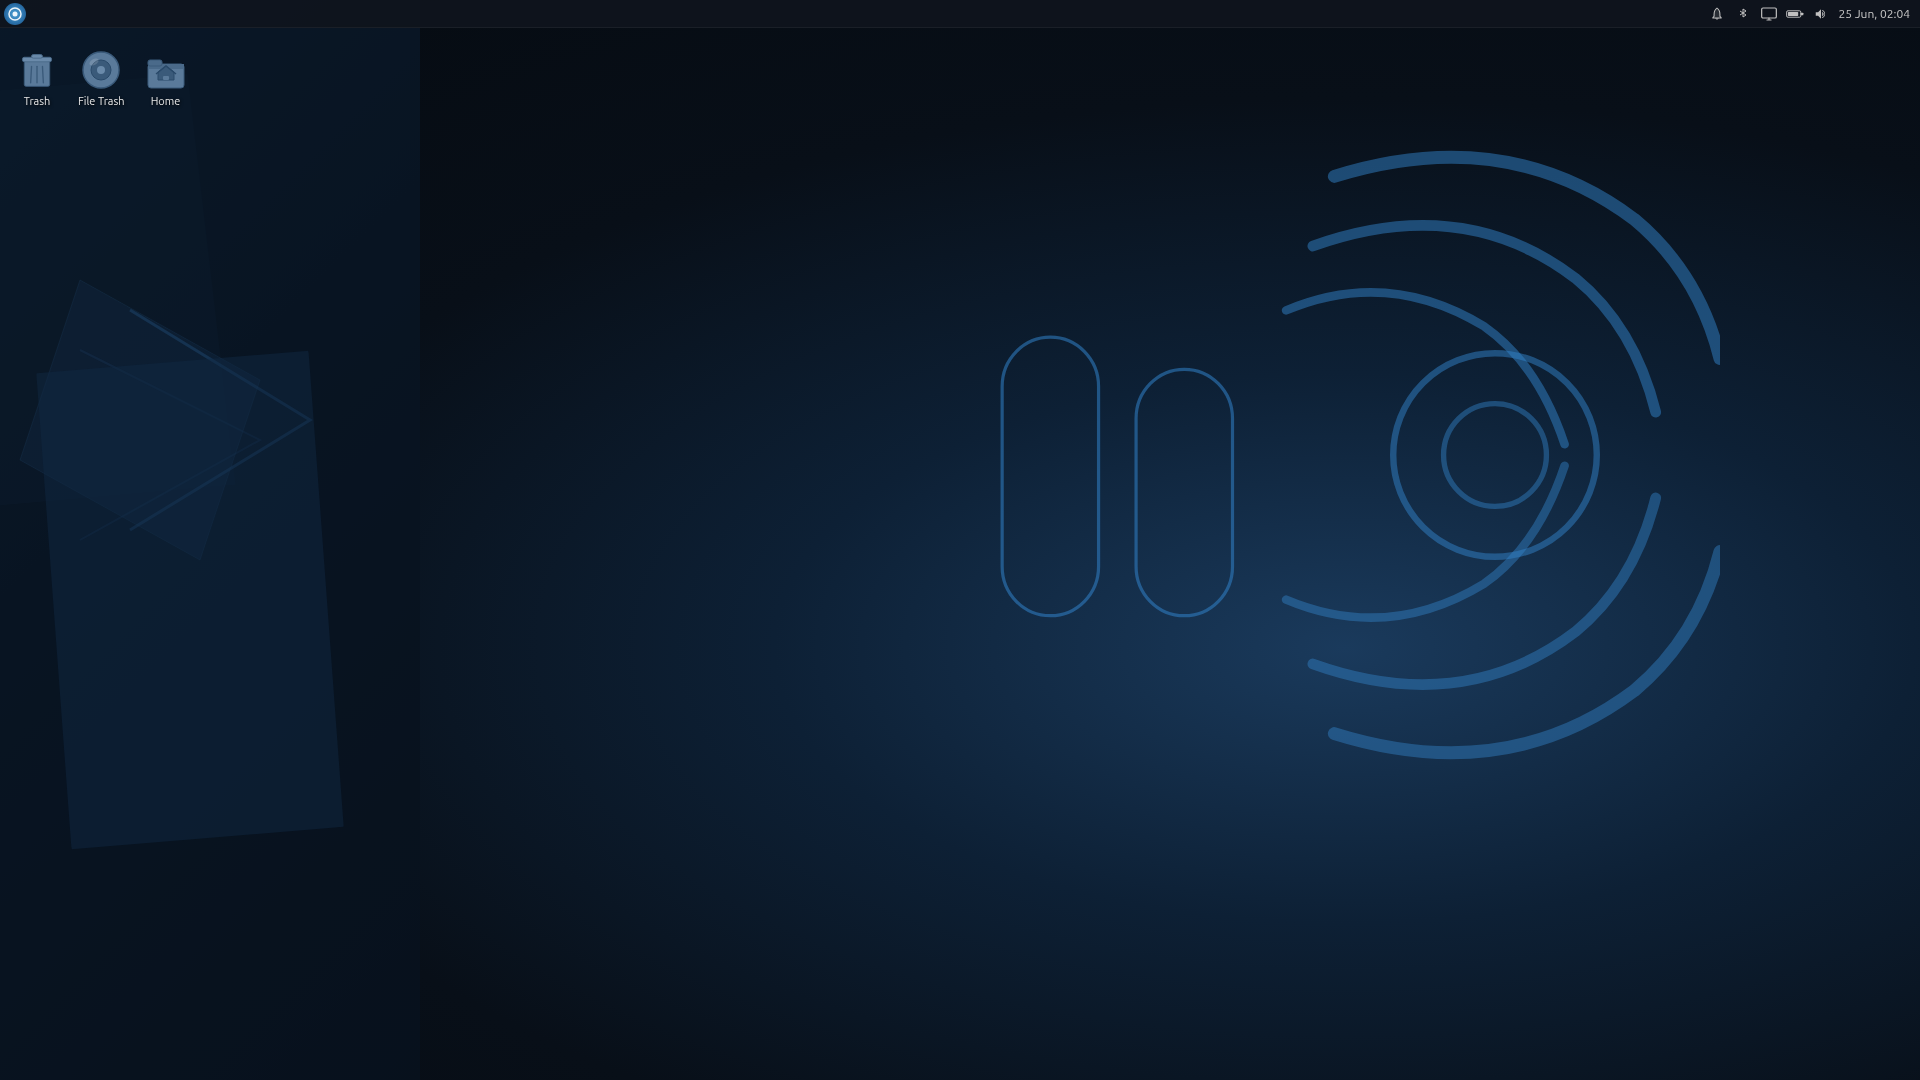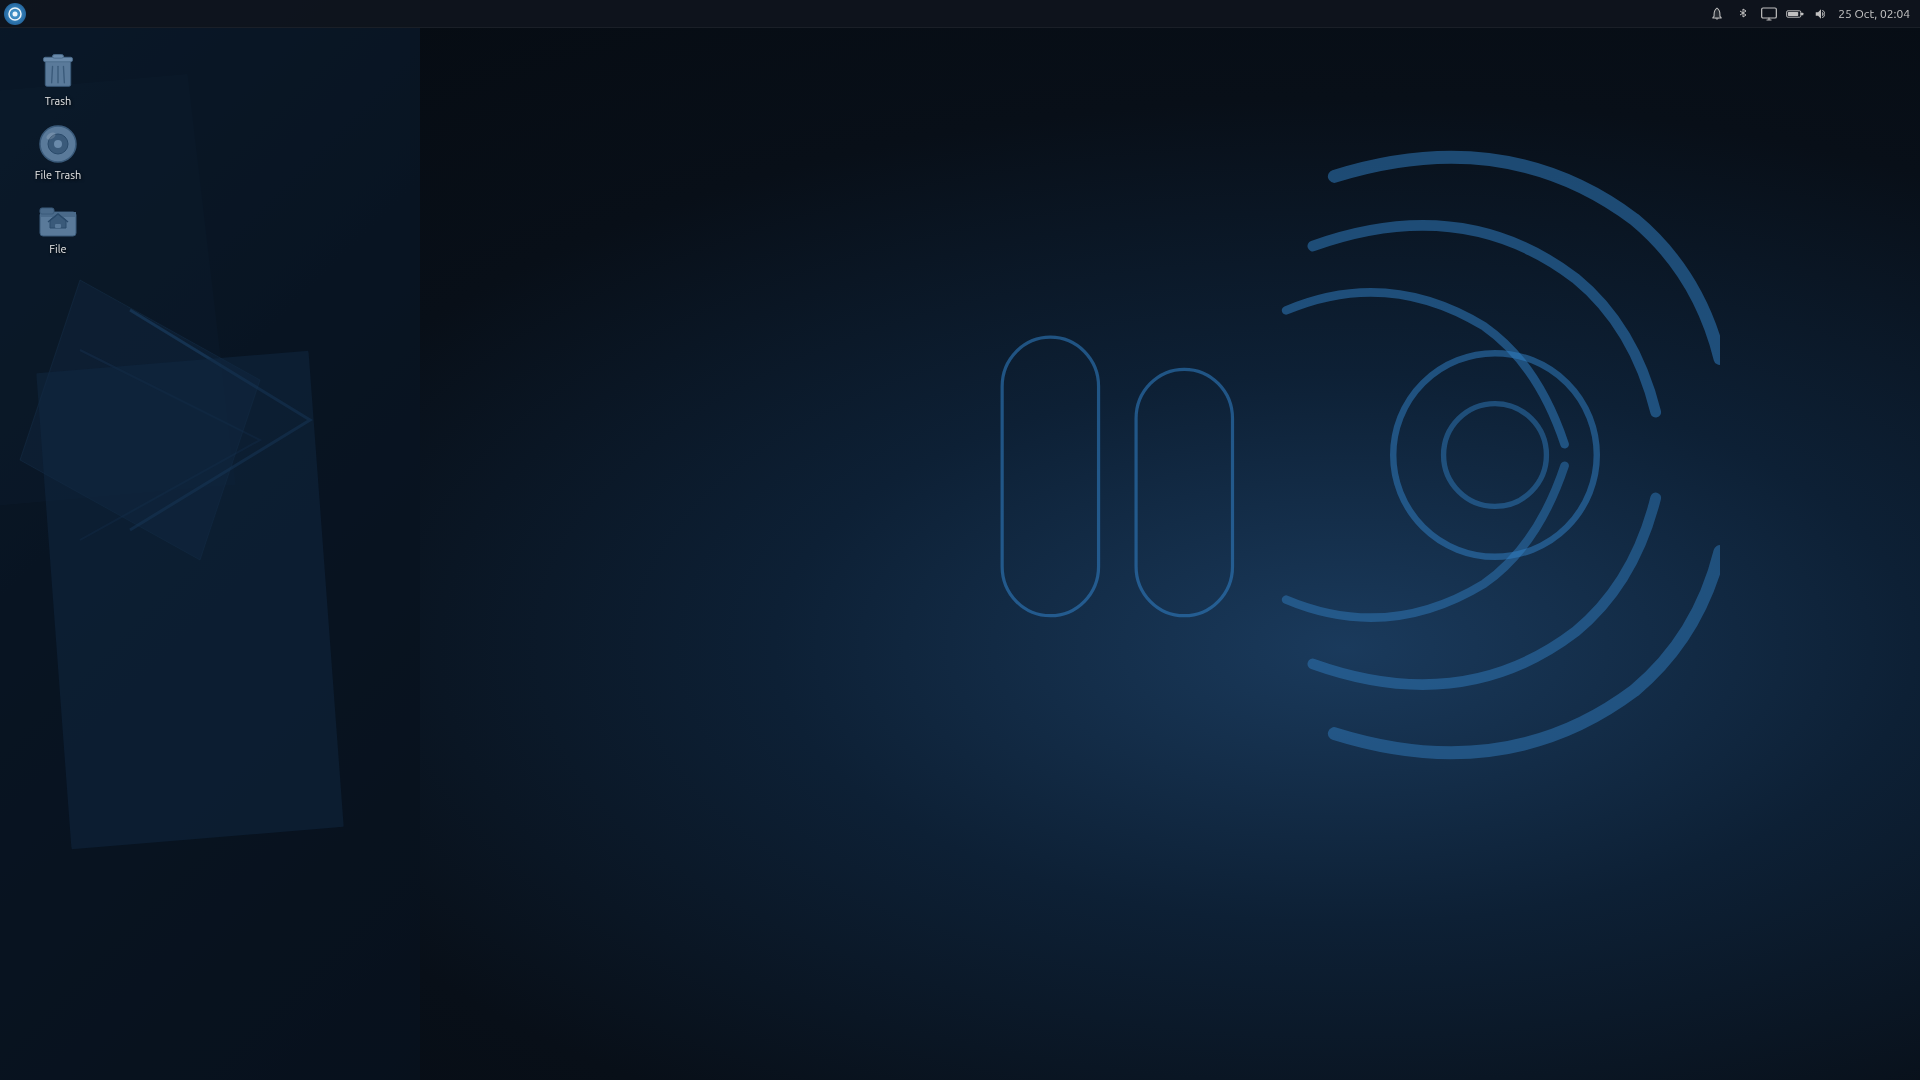--- a/index.html
+++ b/index.html
@@ -128,21 +128,21 @@
       margin-right: 4px;
     }
 
     
     .desktop-icons {
       position: absolute;
       top: 35px;
       left: 0;
       width: 130px;
       display: flex;
-      flex-direction: column;
+      flex-direction: row;
       gap: 4px;
       padding: 8px;
       z-index: 10;
     }
 
     .desktop-icon {
       display: flex;
       flex-direction: column;
       align-items: center;
       padding: 6px 8px;
@@ -254,21 +254,21 @@
       </div>
 
       <div class="taskbar-icon">
         <svg width="16" height="14" viewBox="0 0 24 24" fill="none" xmlns="http://www.w3.org/2000/svg">
           <path d="M3 9v6h4l5 5V4L7 9H3z" fill="#c0c0c0"></path>
           <path d="M16.5 12A4.5 4.5 0 0014 7.97v8.05A4.5 4.5 0 0016.5 12z" fill="#c0c0c0"></path>
           <path d="M19 12a7 7 0 00-5-6.71v1.06A5.97 5.97 0 0118 12c0 2.7-1.8 4.98-4.28 5.7v1.06A7 7 0 0019 12z" fill="#c0c0c0"></path>
         </svg>
       </div>
 
-      <div class="taskbar-datetime">25 Oct, 02:04</div>
+      <div class="taskbar-datetime">25 Jun, 02:04</div>
     </div>
   </div>
 
   <div class="desktop-icons">
 
     <div class="desktop-icon">
       <div class="desktop-icon-img">
         <svg class="trash-svg" viewBox="0 0 40 44" xmlns="http://www.w3.org/2000/svg">
 
           <rect x="6" y="12" width="28" height="28" rx="2" fill="#5a7a9a" stroke="#3a5a7a" stroke-width="1"></rect>
@@ -306,18 +306,18 @@
           <rect x="2" y="14" width="36" height="24" rx="3" fill="#5a7a9a" stroke="#3a5a7a" stroke-width="1"></rect>
           <rect x="2" y="14" width="36" height="5" rx="0" fill="#4a6a8a"></rect>
 
           <rect x="2" y="10" width="14" height="6" rx="2" fill="#4a6a8a" stroke="#3a5a7a" stroke-width="1"></rect>
 
           <path d="M12 30v-8l8-6 8 6v8H12z" fill="#3a5a7a" stroke="#2a4a6a" stroke-width="1"></path>
           <rect x="17" y="26" width="6" height="4" rx="1" fill="#5a7a9a"></rect>
           <path d="M10 24l10-8 10 8" fill="none" stroke="#2a4a6a" stroke-width="1.5"></path>
         </svg>
       </div>
-      <span class="desktop-icon-label">File</span>
+      <span class="desktop-icon-label">Home</span>
     </div>
 
   </div>
 
 </div>
 
 </body></html>

